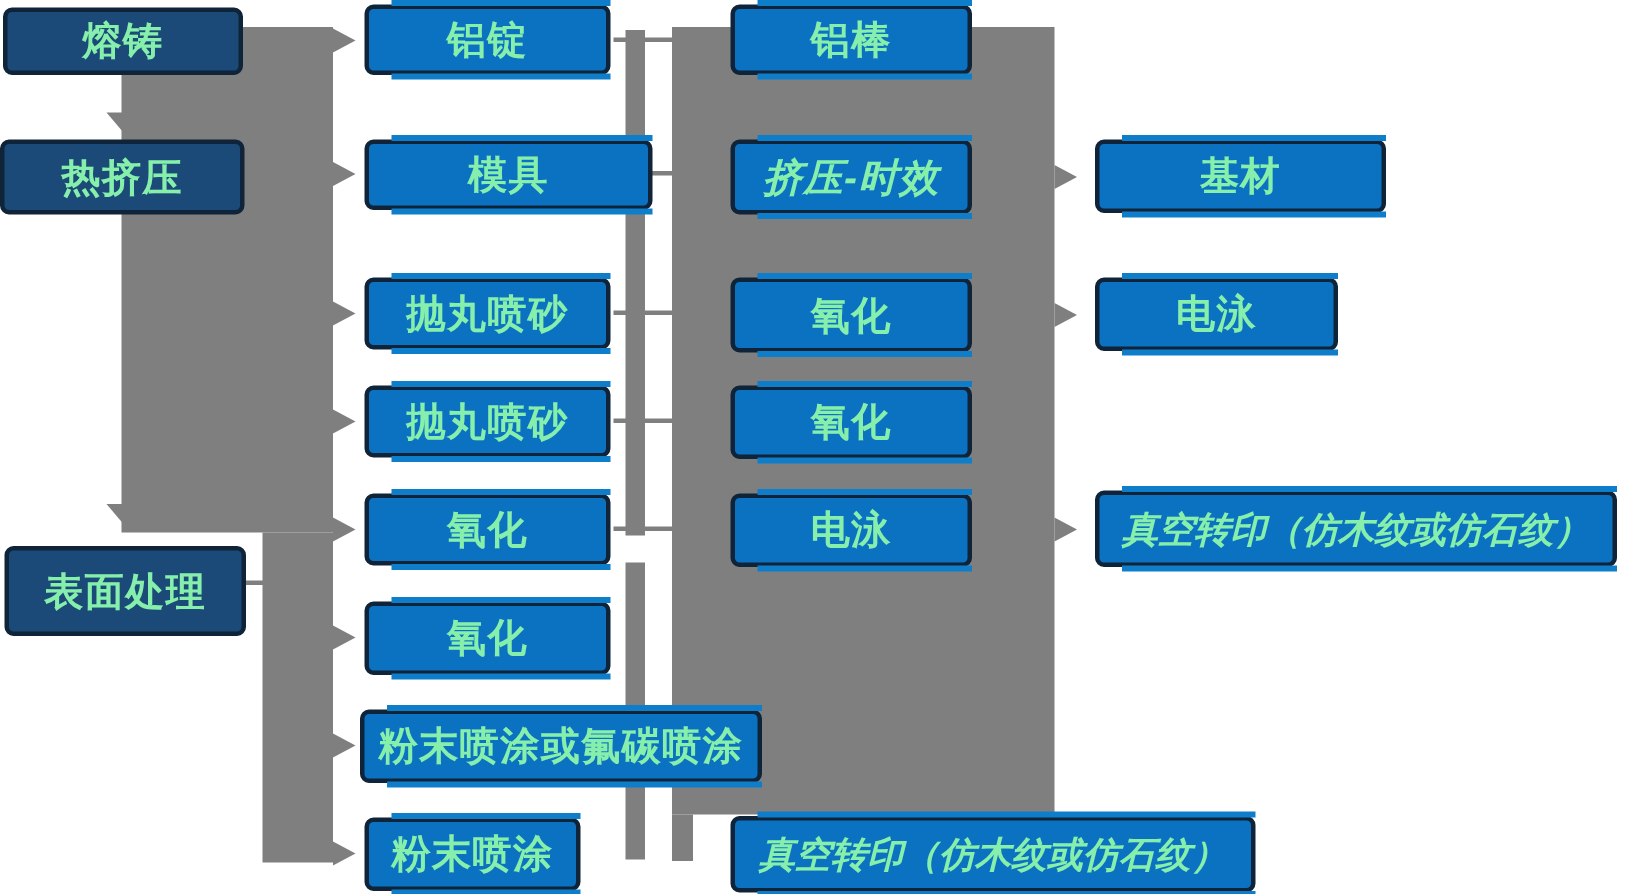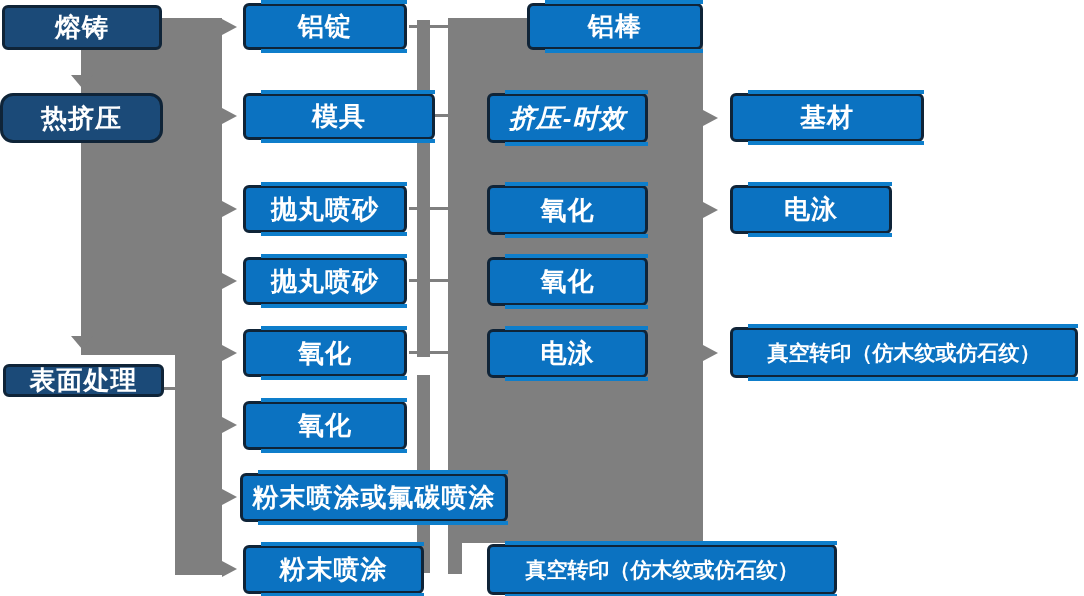--- a/index.html
+++ b/index.html
@@ -9,35 +9,35 @@
   }
   .conn{position:absolute;background:#7f7f7f;}
   .arrow-r{position:absolute;width:0;height:0;
     border-top:8px solid transparent;border-bottom:8px solid transparent;
     border-left:15px solid #7f7f7f;}
   .arrow-d{position:absolute;width:0;height:0;
     border-left:11px solid transparent;border-right:11px solid transparent;
     border-top:13px solid #7f7f7f;}
   .node{
     position:absolute;display:flex;align-items:center;justify-content:center;
-    box-sizing:border-box;color:#ffffff;font-weight:bold;font-size:26px;
+    box-sizing:border-box;color:#86efac;font-weight:bold;font-size:26px;
     letter-spacing:1px;border:3px solid #0f2438;border-radius:6px;
     white-space:nowrap;z-index:2;
   }
   .node.dark{background:#1b4a78;}
   .node.blue{background:#0b72c1;text-align:center;}
   .node.blue::before{
     content:"";position:absolute;left:15px;right:-3px;top:-6px;height:4px;
     background:#0e7ecb;
   }
   .node.blue::after{
     content:"";position:absolute;left:15px;right:-3px;bottom:-6px;height:4px;
     background:#0e7ecb;
   }
-  .node.small{font-size:21px;letter-spacing:0;}
+  .node.small{font-size:24px;letter-spacing:0;font-style:italic;}
 </style>
 </head>
 <body>
 
 <div id="canvas">
   <div id="connectors-layer">
       <div class="conn" style="left: 81px; top: 18px; width: 141px; height: 337px;"></div>
       <div class="conn" style="left: 175px; top: 355px; width: 47px; height: 220px;"></div>
       <div class="conn" style="left: 163px; top: 387px; width: 14px; height: 3px;"></div>
       <div class="conn" style="left: 417px; top: 20px; width: 13px; height: 337px;"></div>
@@ -58,31 +58,31 @@
       <div class="arrow-r" style="left: 222px; top: 489px;"></div>
       <div class="arrow-r" style="left: 222px; top: 561px;"></div>
       <div class="arrow-r" style="left: 703px; top: 110px;"></div>
       <div class="arrow-r" style="left: 703px; top: 202px;"></div>
       <div class="arrow-r" style="left: 703px; top: 345px;"></div>
       <div class="arrow-d" style="left: 71px; top: 75px;"></div>
       <div class="arrow-d" style="left: 71px; top: 336px;"></div>
     </div>
   <div id="nodes-layer">
       <div class="node dark" style="left: 2px; top: 5px; width: 160px; height: 45px;">熔铸</div>
-      <div class="node dark" style="left: 0px; top: 93px; width: 163px; height: 50px; border-radius: 13px;">热挤压</div>
-      <div class="node dark" style="left: 3px; top: 364px; width: 161px; height: 33px;">表面处理</div>
+      <div class="node dark" style="left: 0px; top: 93px; width: 163px; height: 50px;">热挤压</div>
+      <div class="node dark" style="left: 3px; top: 364px; width: 161px; height: 60px;">表面处理</div>
       <div class="node blue" style="left: 243px; top: 3px; width: 164px; height: 47px;">铝锭</div>
       <div class="node blue" style="left: 243px; top: 93px; width: 192px; height: 47px;">模具</div>
       <div class="node blue" style="left: 243px; top: 185px; width: 164px; height: 48px;">抛丸喷砂</div>
       <div class="node blue" style="left: 243px; top: 257px; width: 164px; height: 48px;">抛丸喷砂</div>
       <div class="node blue" style="left: 243px; top: 329px; width: 164px; height: 48px;">氧化</div>
       <div class="node blue" style="left: 243px; top: 401px; width: 164px; height: 49px;">氧化</div>
       <div class="node blue" style="left: 240px; top: 473px; width: 268px; height: 49px;">粉末喷涂或氟碳喷涂</div>
-      <div class="node blue" style="left: 243px; top: 545px; width: 181px; height: 49px;">粉末喷涂</div>
-      <div class="node blue" style="left: 487px; top: 3px; width: 176px; height: 47px; margin-left: 40px;">铝棒</div>
+      <div class="node blue" style="left: 243px; top: 545px; width: 144px; height: 49px;">粉末喷涂</div>
+      <div class="node blue" style="left: 487px; top: 3px; width: 161px; height: 47px;">铝棒</div>
       <div class="node blue" style="left: 487px; top: 93px; width: 161px; height: 50px; font-style: italic;">挤压-时效</div>
       <div class="node blue" style="left: 487px; top: 185px; width: 161px; height: 50px;">氧化</div>
       <div class="node blue" style="left: 487px; top: 257px; width: 161px; height: 49px;">氧化</div>
       <div class="node blue" style="left: 487px; top: 329px; width: 161px; height: 49px;">电泳</div>
       <div class="node blue small" style="left: 487px; top: 544px; width: 350px; height: 51px;">真空转印（仿木纹或仿石纹）</div>
       <div class="node blue" style="left: 730px; top: 93px; width: 194px; height: 49px;">基材</div>
       <div class="node blue" style="left: 730px; top: 185px; width: 162px; height: 49px;">电泳</div>
       <div class="node blue small" style="left: 730px; top: 327px; width: 348px; height: 51px;">真空转印（仿木纹或仿石纹）</div>
     </div>
 </div>

